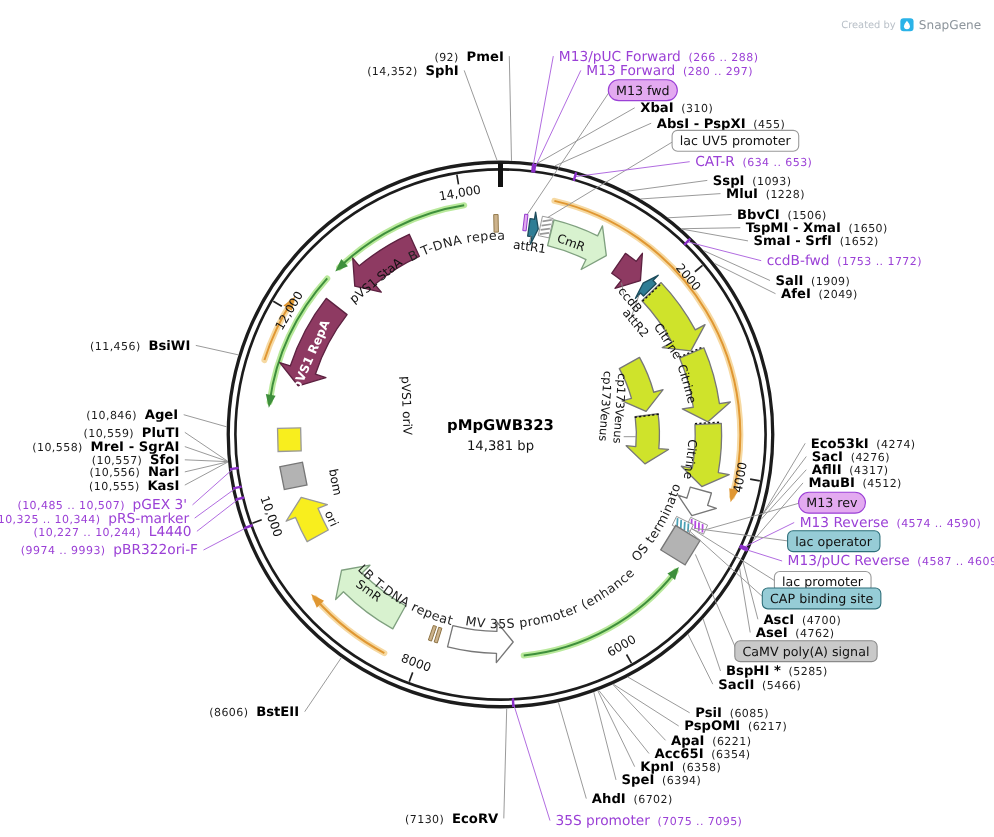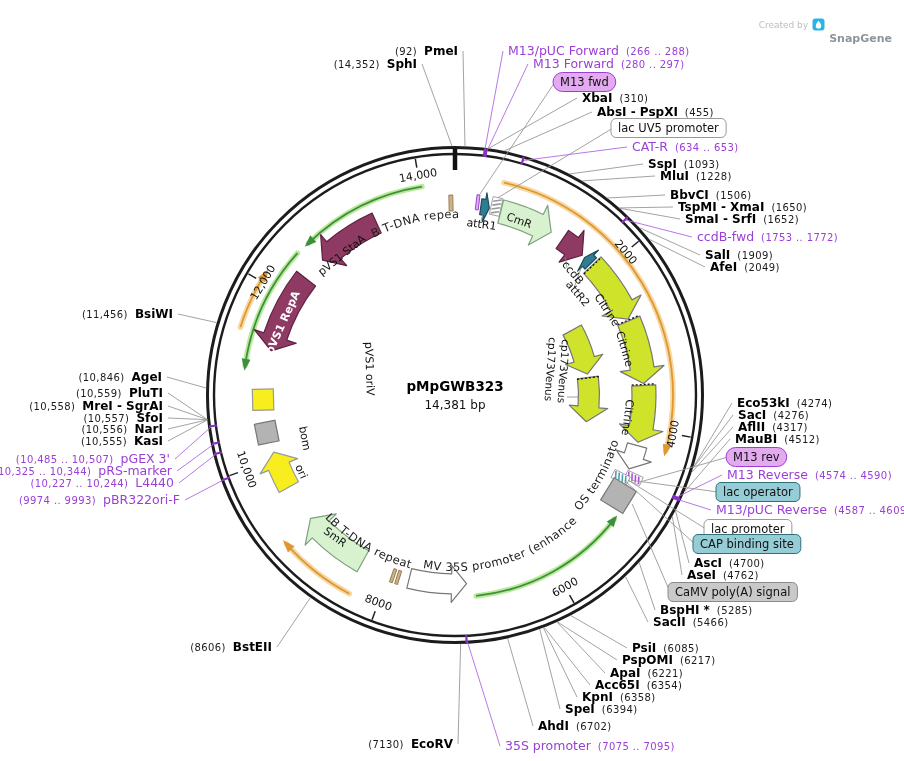--- a/index.html
+++ b/index.html
@@ -1,20 +1,20 @@
 <!DOCTYPE html>
 <html><head>
 <meta charset="utf-8">
 <style>
   html,body{margin:0;padding:0;background:#fff;}
   .canvas{position:relative;width:904px;height:761px;background:#fff;overflow:hidden;
           font-family:"DejaVu Sans","Liberation Sans",sans-serif;}
-  .credit{position:absolute;top:4px;right:12px;display:flex;align-items:center;gap:4px;}
+  .credit{position:absolute;top:16px;right:12px;display:flex;align-items:center;gap:4px;}
   .credit .made{font-size:9px;color:#b9c0c8;}
-  .credit .brand{font-size:11px;color:#8d959c;font-weight:bold;margin-top:28px;}
+  .credit .brand{font-size:11px;color:#8d959c;font-weight:normal;}
   svg text{user-select:none;}
   .cname{font-size:12px;font-weight:bold;fill:#000;}
   .cpos{font-size:10px;fill:#1a1a1a;letter-spacing:.4px;}
   .pname{font-size:12.5px;fill:#9b40d6;}
   .ppos{font-size:10px;fill:#9b40d6;letter-spacing:.4px;}
   .badgetext{font-size:11.5px;fill:#111;}
   .feat{font-size:11px;fill:#111;}
   .featsm{font-size:10.5px;fill:#111;}
   .featW{font-size:11px;font-weight:bold;fill:#fff;}
   .curved{font-size:11.5px;fill:#222;letter-spacing:.4px;}

